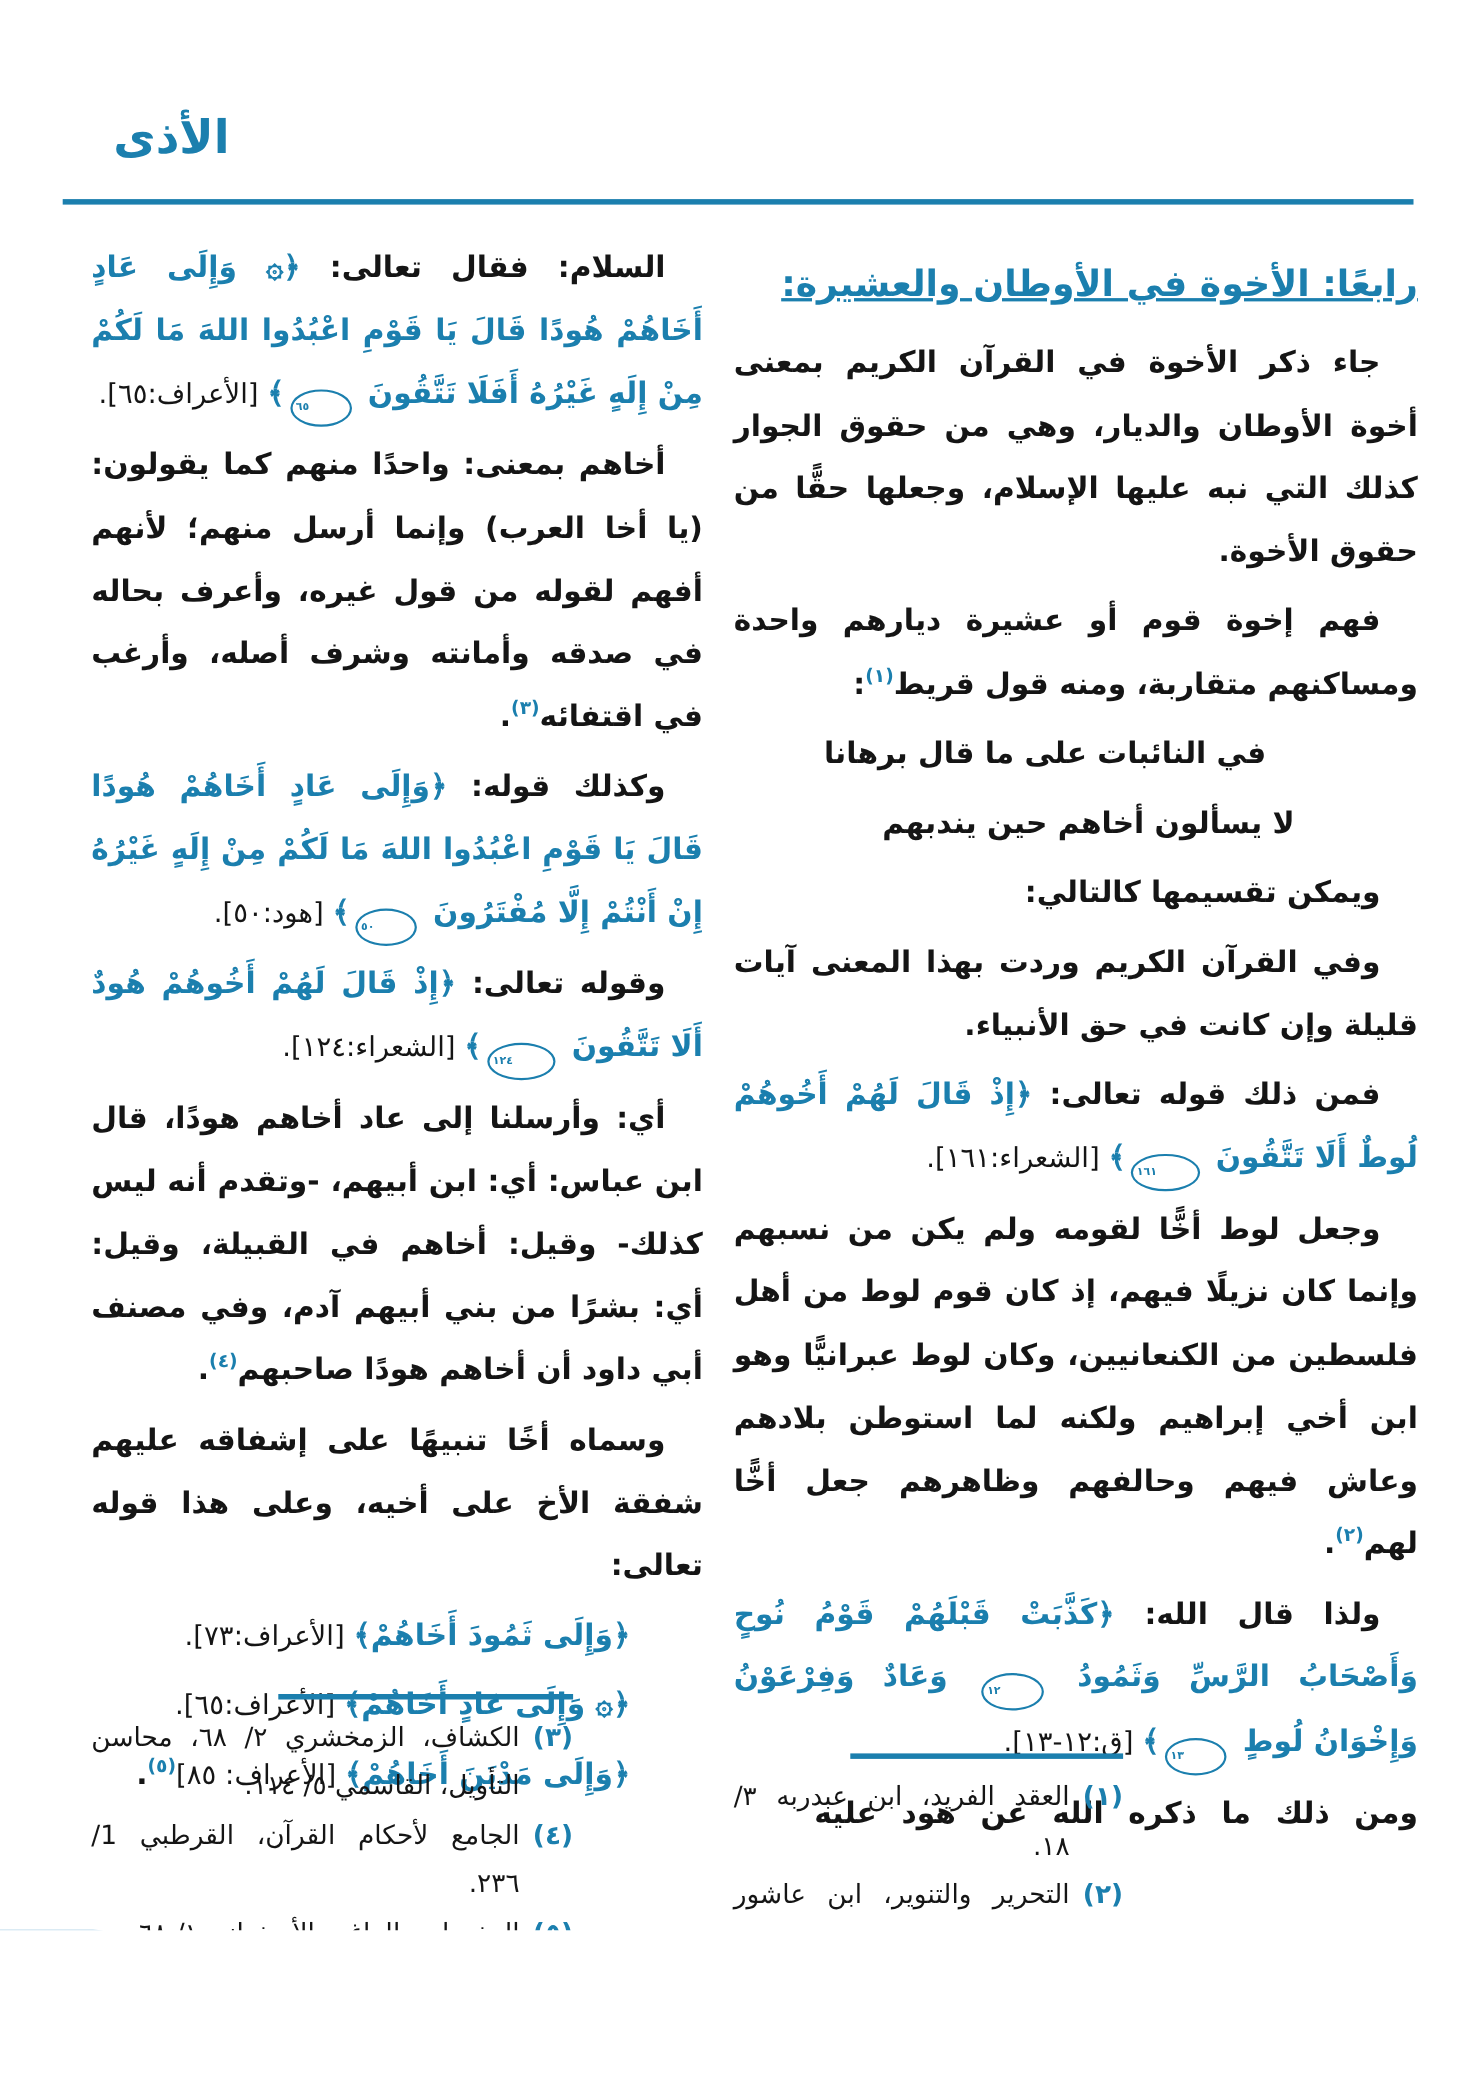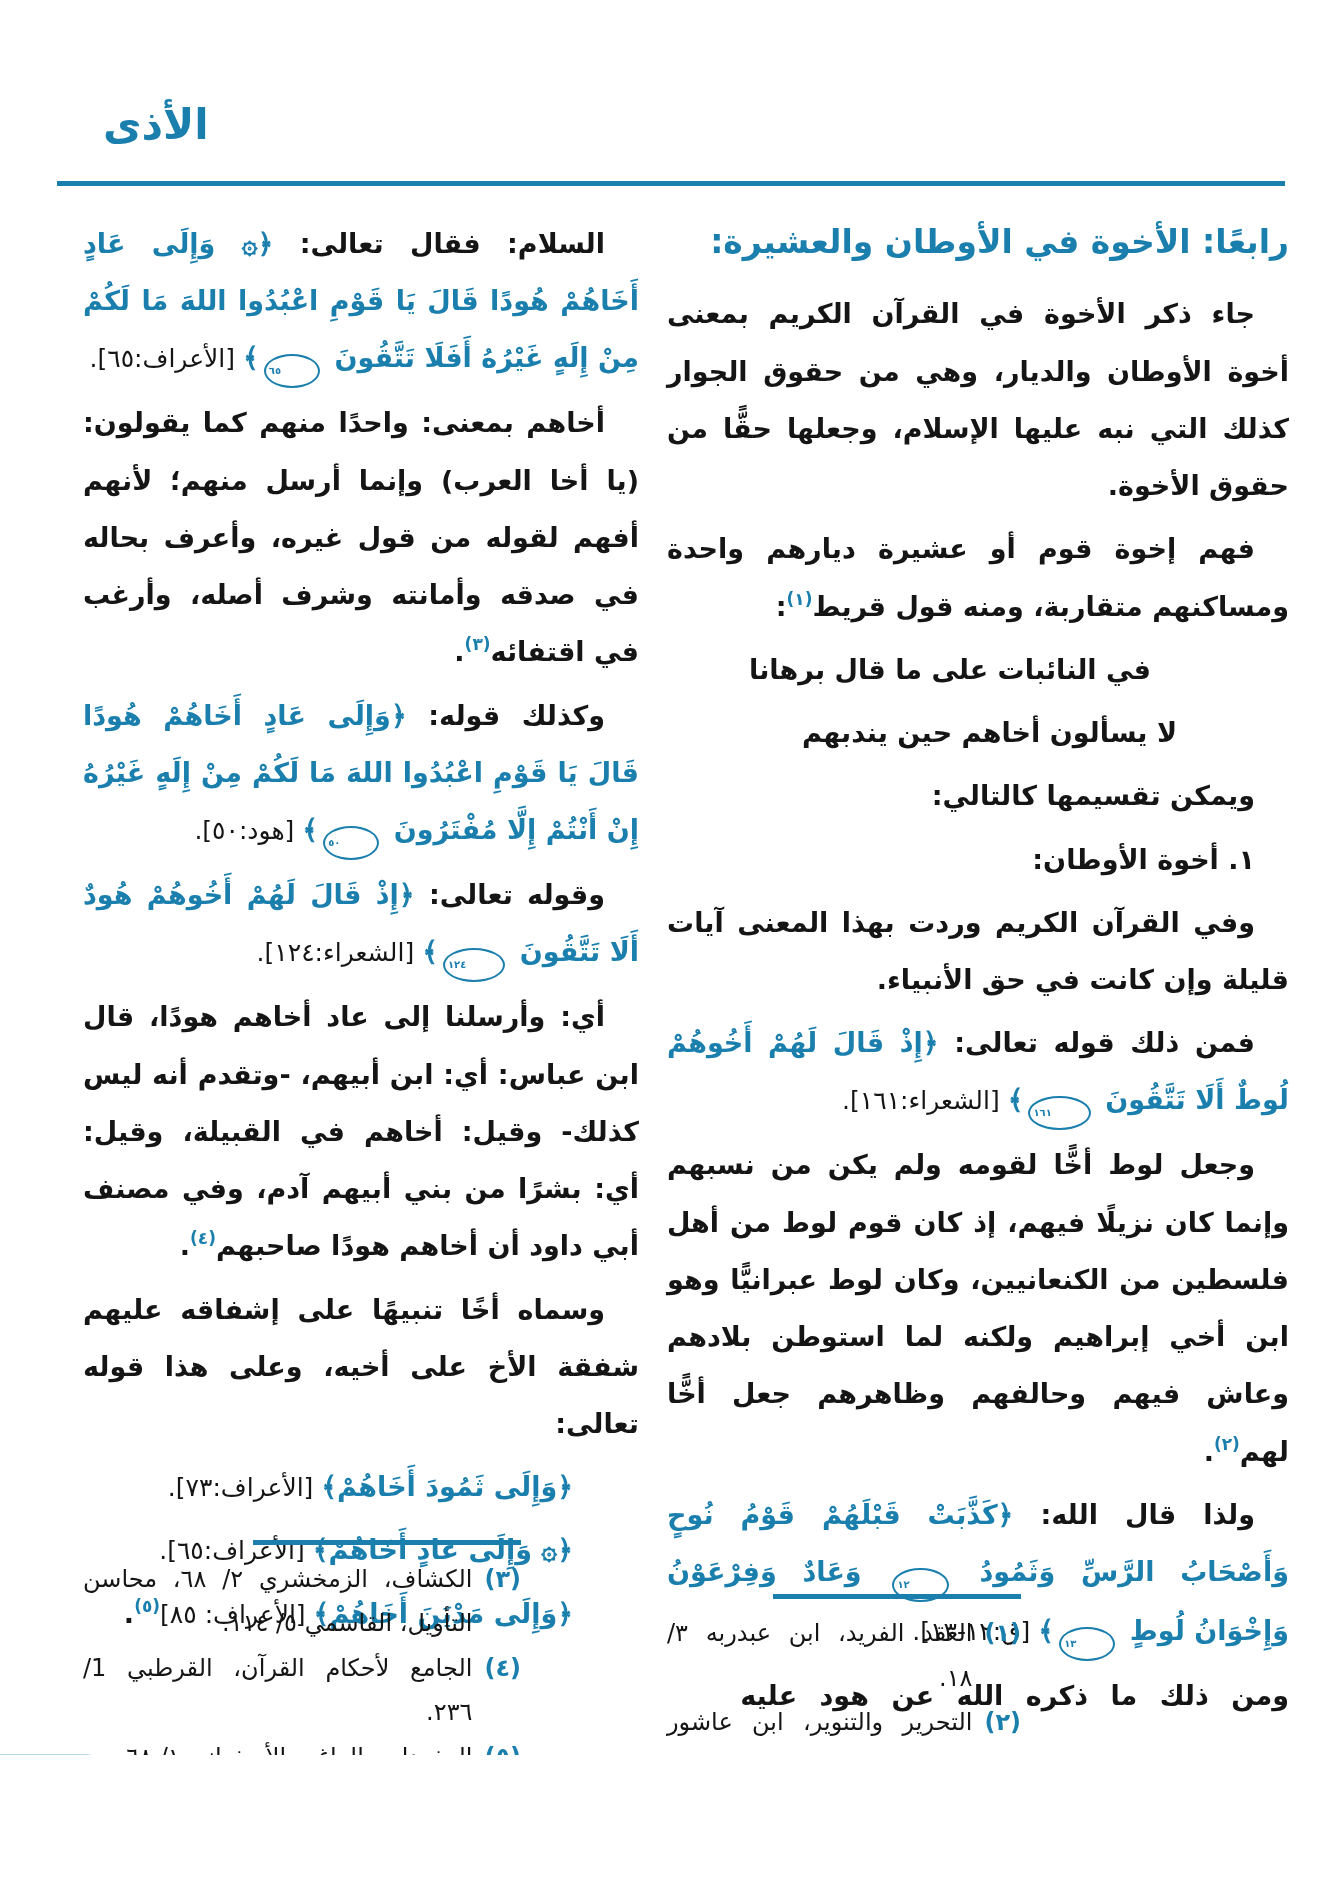--- a/index.html
+++ b/index.html
@@ -29,23 +29,23 @@
   }
   
   .columns{
     position:absolute;top:215px;right:50px;
     display:flex;gap:28px;align-items:flex-start;
   }
   .col{position:relative;height:1580px;}
   .col-right{width:622px;}
   .col-left{width:556px;}
   .col-heading{
-    margin:0 0 16px 0;
+    margin:16px 0 16px 0;
     font-size:33px;font-weight:bold;color:var(--accent);
-    line-height:1.65;text-align:right;
+    line-height:1.65;text-align:right;text-decoration:underline;
   }
   .para{
     margin:0 0 6px 0;
     font-size:27px;line-height:2.12;
     font-weight:bold;color:var(--ink);
     text-align:justify;text-indent:34px;
   }
   .para.line{text-align:right;text-indent:0;padding-right:66px;}
   .para.poetry{text-align:right;text-indent:0;padding-right:112px;}
   .para.poetry2{padding-right:138px;}
@@ -97,21 +97,20 @@
   <div class="columns">
 
     <section class="col col-right">
       <h2 class="col-heading">رابعًا: الأخوة في الأوطان والعشيرة:</h2>
       <div id="right-paras">
           <p class="para"><span class="r-t">جاء ذكر الأخوة في القرآن الكريم بمعنى أخوة الأوطان والديار، وهي من حقوق الجوار كذلك التي نبه عليها الإسلام، وجعلها حقًّا من حقوق الأخوة.</span></p>
           <p class="para"><span class="r-t">فهم إخوة قوم أو عشيرة ديارهم واحدة ومساكنهم متقاربة، ومنه قول قريط</span><span class="r-n">(١)</span><span class="r-t">:</span></p>
           <p class="para poetry poetry2"><span class="r-t">في النائبات على ما قال برهانا</span></p>
           <p class="para poetry"><span class="r-t">لا يسألون أخاهم حين يندبهم</span></p>
           <p class="para"><span class="r-t">ويمكن تقسيمها كالتالي:</span></p>
-          <p class="para"><span class="r-t">١. أخوة الأوطان:</span></p>
           <p class="para"><span class="r-t">وفي القرآن الكريم وردت بهذا المعنى آيات قليلة وإن كانت في حق الأنبياء.</span></p>
           <p class="para"><span class="r-t">فمن ذلك قوله تعالى: </span><span class="r-q">﴿إِذْ قَالَ لَهُمْ أَخُوهُمْ لُوطٌ أَلَا تَتَّقُونَ </span><span class="r-a">١٦١</span><span class="r-q">﴾</span><span class="r-r"> [الشعراء:١٦١].</span></p>
           <p class="para"><span class="r-t">وجعل لوط أخًّا لقومه ولم يكن من نسبهم وإنما كان نزيلًا فيهم، إذ كان قوم لوط من أهل فلسطين من الكنعانيين، وكان لوط عبرانيًّا وهو ابن أخي إبراهيم ولكنه لما استوطن بلادهم وعاش فيهم وحالفهم وظاهرهم جعل أخًّا لهم</span><span class="r-n">(٢)</span><span class="r-t">.</span></p>
           <p class="para"><span class="r-t">ولذا قال الله: </span><span class="r-q">﴿كَذَّبَتْ قَبْلَهُمْ قَوْمُ نُوحٍ وَأَصْحَابُ الرَّسِّ وَثَمُودُ </span><span class="r-a">١٢</span><span class="r-q"> وَعَادٌ وَفِرْعَوْنُ وَإِخْوَانُ لُوطٍ </span><span class="r-a">١٣</span><span class="r-q">﴾</span><span class="r-r"> [ق:١٢-١٣].</span></p>
           <p class="para overflow"><span class="r-t">ومن ذلك ما ذكره الله عن هود عليه</span></p>
         </div>
       <div class="fns fns-right">
         <div class="fn-rule"></div>
         <div id="right-fns">
             <div class="fn-row">

